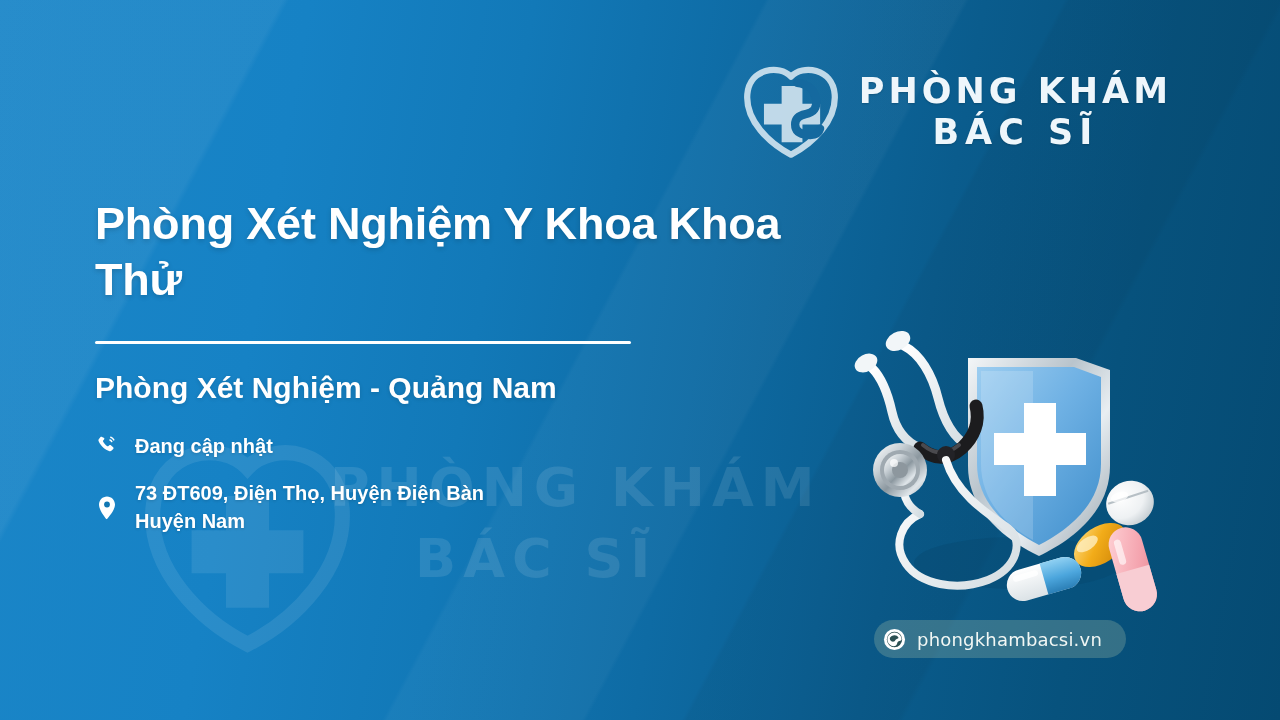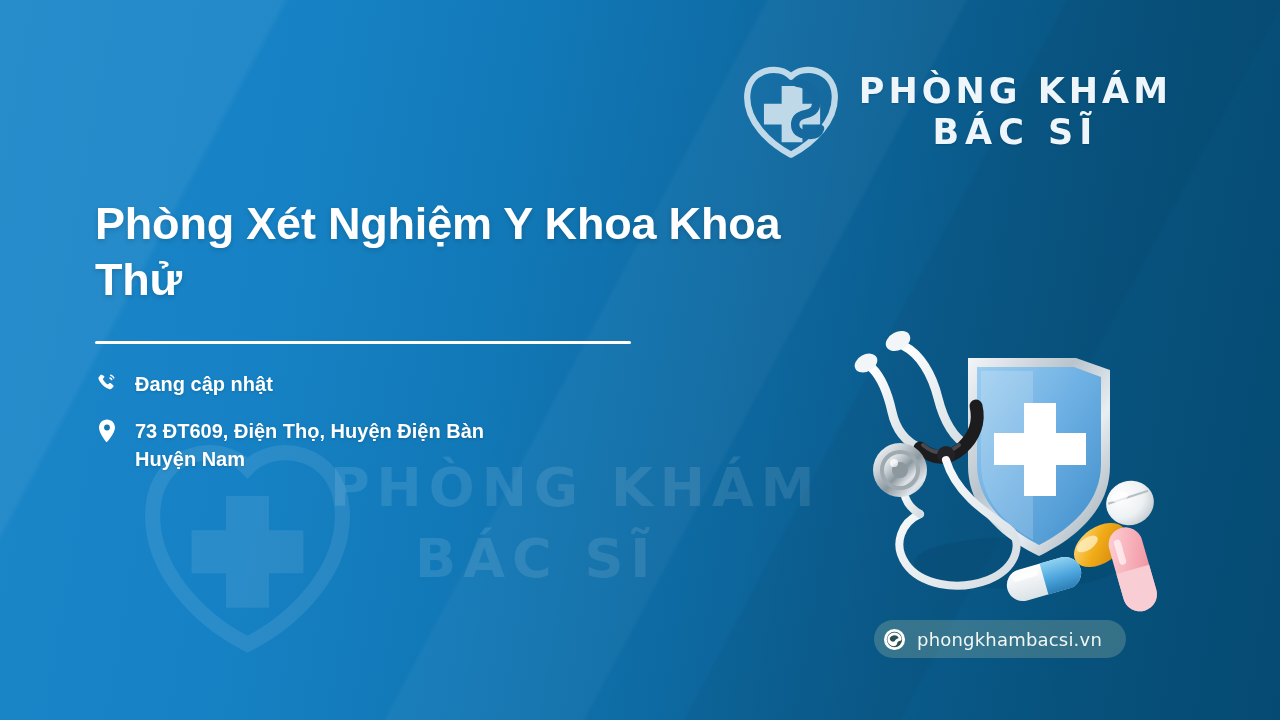--- a/index.html
+++ b/index.html
@@ -123,21 +123,21 @@
     color: #ffffff;
     font-size: 30px;
     font-weight: 700;
     line-height: 1.2;
     text-shadow: 0 1px 4px rgba(0,0,0,0.14);
   }
 
   .info-list { margin-top: 26px; }
   .info-row {
     display: flex;
-    align-items: flex-start;
+    align-items: center;
     gap: 16px;
     margin-bottom: 19px;
   }
   .info-row:last-child { margin-bottom: 0; }
   .info-icon {
     flex: none;
     width: 24px;
     height: 27px;
     display: flex;
     align-items: flex-start;
@@ -212,20 +212,21 @@
       <div class="brand-line2">BÁC SĨ</div>
     </div>
   </div>
 
   <div class="content">
 
     <h1 class="title">Phòng Xét Nghiệm Y Khoa Khoa Thử</h1>
 
     <div class="divider"></div>
 
+    <div class="subtitle">Phòng Xét Nghiệm - Quảng Nam</div>
 
     <div class="info-list">
 
       <div class="info-row">
         <span class="info-icon">
           <svg width="22" height="22" viewBox="0 0 24 24">
             <path d="M6.6 3.2c-.6-.4-1.4-.3-1.9.3L3.2 5.5c-.6.7-.7 1.7-.3 2.5 1.1 2.4 2.8 4.7 4.9 6.6 2.1 1.9 4.5 3.3 7 4.1.8.2 1.7 0 2.3-.6l1.7-1.8c.5-.6.5-1.4-.1-1.9l-2.5-2c-.5-.4-1.2-.4-1.7 0l-1.2.9c-.3.2-.7.2-1 0-1-.7-1.9-1.5-2.7-2.4-.8-.9-1.4-1.8-1.9-2.8-.2-.3-.1-.7.1-.9l1-1.1c.4-.5.5-1.2.1-1.7z" fill="#ffffff"></path>
             <path d="M16.1 3.6c1.4.5 2.6 1.5 3.3 2.8" fill="none" stroke="#ffffff" stroke-width="1.6" stroke-linecap="round"></path>
             <path d="M15.2 6.6c.9.3 1.6.9 2 1.7" fill="none" stroke="#ffffff" stroke-width="1.6" stroke-linecap="round"></path>
           </svg>

